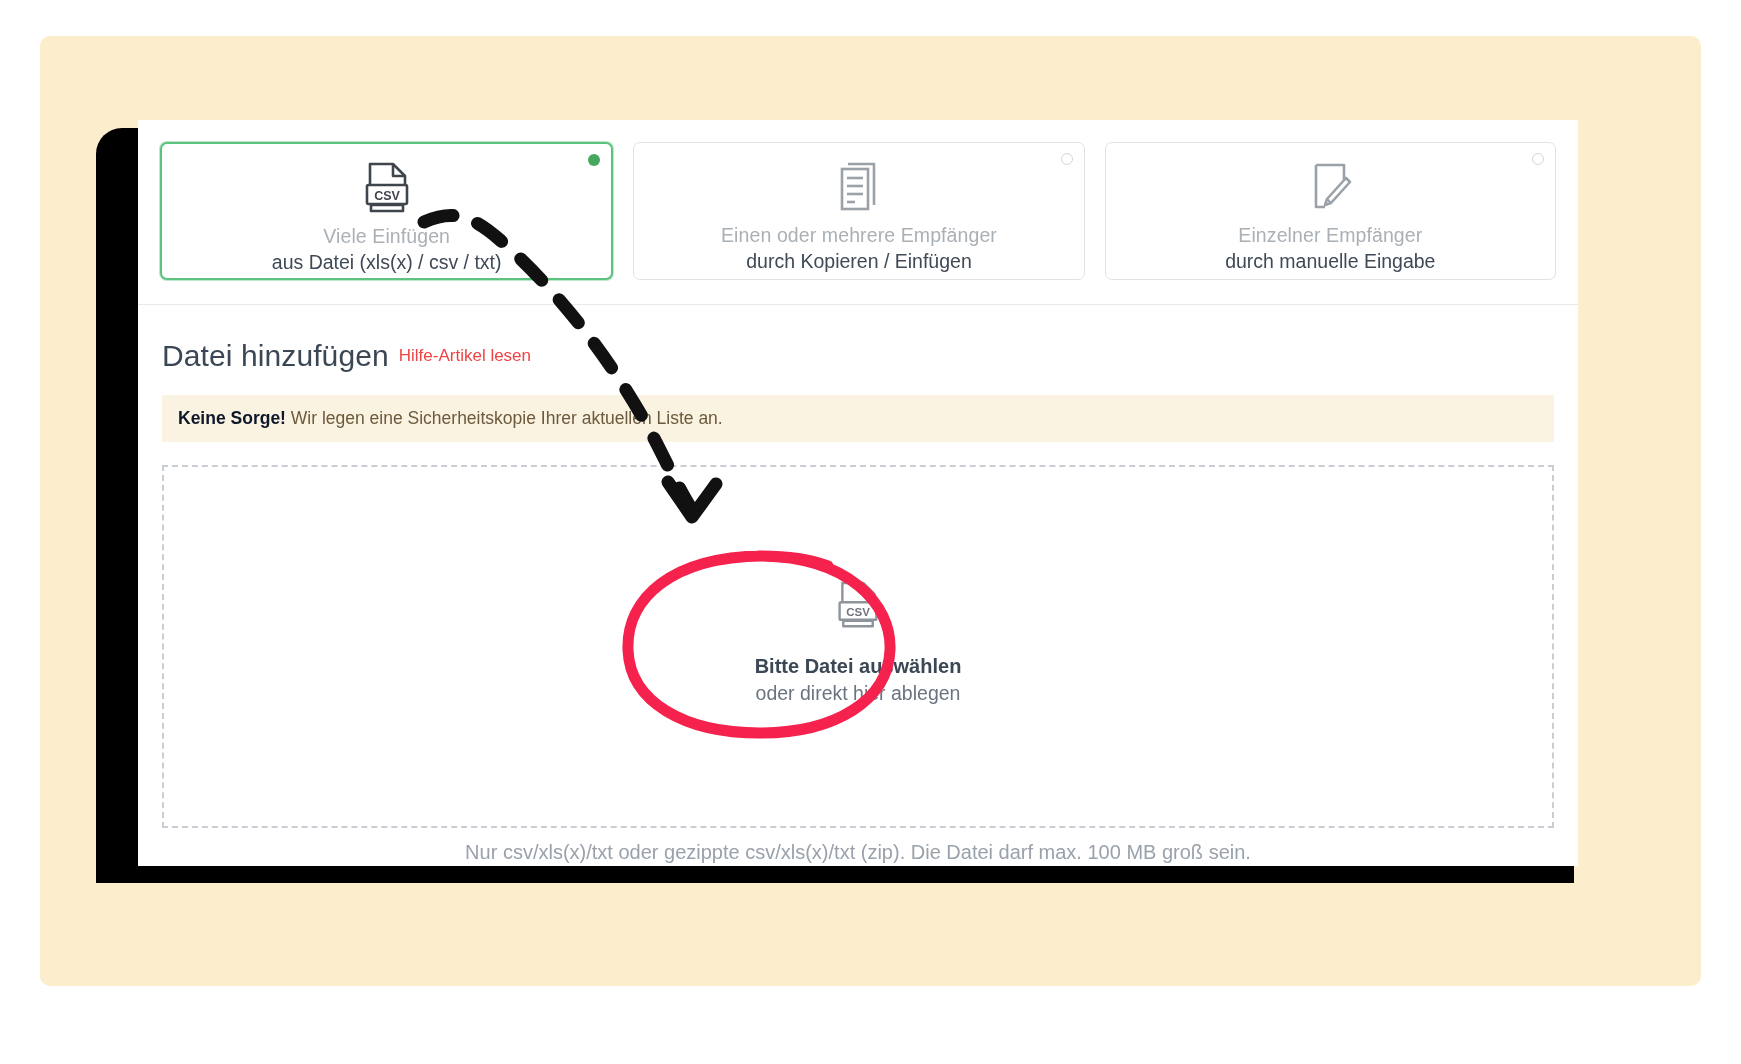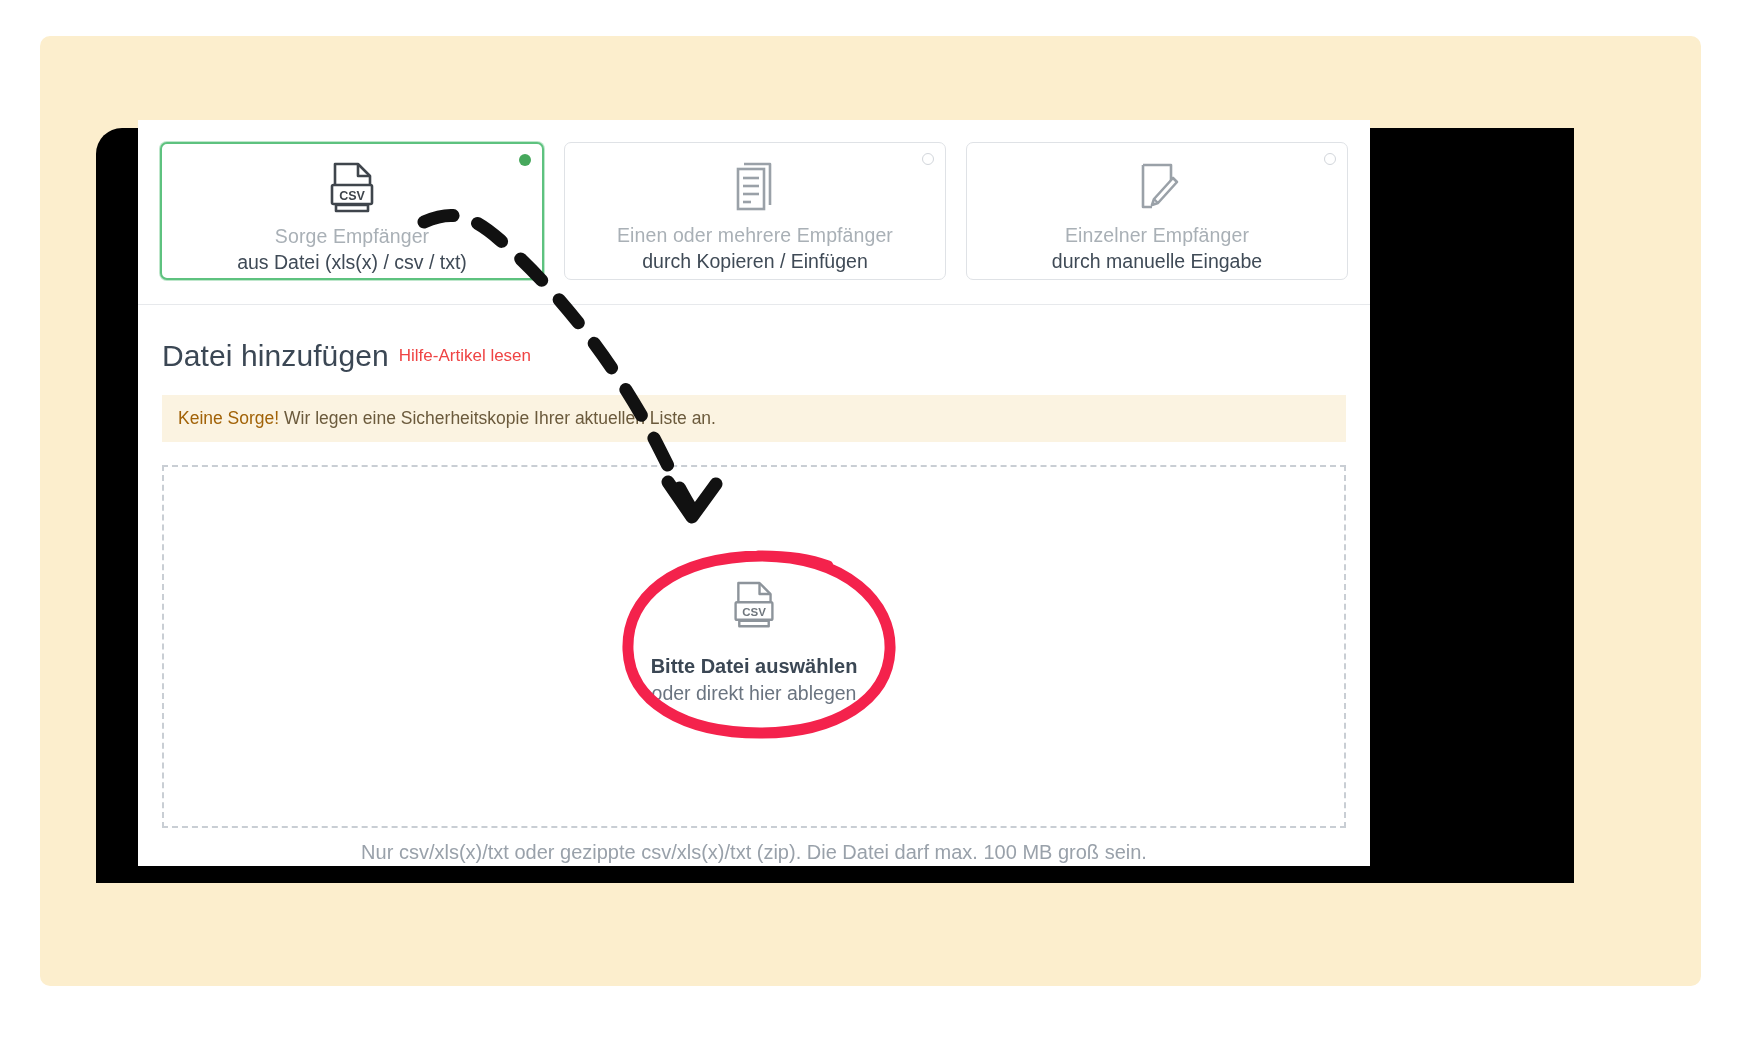--- a/index.html
+++ b/index.html
@@ -32,21 +32,21 @@
     height: 755px;
     background: #000000;
     border-radius: 26px 0 0 0;
   }
 
   
   #app-card {
     position: absolute;
     left: 138px;
     top: 120px;
-    width: 1232px;
+    width: 1440px;
     height: 746px;
     background: #ffffff;
   }
 
   
   #option-strip {
     position: absolute;
     left: 0;
     top: 0;
     width: 100%;
@@ -125,21 +125,21 @@
     cursor: pointer;
   }
 
   #notice-banner {
     margin: 22px 24px 0 24px;
     background: #fbf3e1;
     padding: 13px 16px;
     font-size: 17.5px;
     color: #6b5a3c;
   }
-  #notice-banner b { color: #a16207; font-weight: 400; }
+  #notice-banner b { color: #0f172a; font-weight: 700; }
 
   #dropzone {
     position: relative;
     margin: 23px 24px 0 24px;
     height: 363px;
     border: 2px dashed #c9ced4;
     display: flex;
     align-items: center;
     justify-content: center;
   }
@@ -192,21 +192,21 @@
       <span class="radio-dot on"></span>
       <span class="option-icon">
         <svg width="50" height="54" viewBox="0 0 50 54" fill="none">
           <path d="M8 2 H31 L43 14 V24 H8 Z" stroke="#3f454c" stroke-width="2.6" fill="#fff" stroke-linejoin="round"></path>
           <path d="M31 2 V14 H43" stroke="#3f454c" stroke-width="2.6" fill="none" stroke-linejoin="round"></path>
           <rect x="5" y="23" width="40" height="19" rx="1.5" stroke="#3f454c" stroke-width="2.6" fill="#fff"></rect>
           <text x="25" y="37.5" font-family="Liberation Sans, sans-serif" font-size="12.5" font-weight="bold" fill="#3f454c" text-anchor="middle">CSV</text>
           <path d="M9 43 H41 V49 H9 Z" stroke="#3f454c" stroke-width="2.6" fill="#fff" stroke-linejoin="round"></path>
         </svg>
       </span>
-      <span class="opt-line1">Sorge Empfänger</span>
+      <span class="opt-line1">Viele Einfügen</span>
       <span class="opt-line2">aus Datei (xls(x) / csv / txt)</span>
     </div>
 
     <div class="option-card">
       <span class="radio-dot off"></span>
       <span class="option-icon">
         <svg width="50" height="54" viewBox="0 0 50 54" fill="none">
           <path d="M14 3 H40 V44" stroke="#9aa1a8" stroke-width="2.6" fill="none" stroke-linejoin="round"></path>
           <rect x="8" y="8" width="26" height="40" stroke="#9aa1a8" stroke-width="2.6" fill="#fff"></rect>
           <line x1="13" y1="17" x2="29" y2="17" stroke="#9aa1a8" stroke-width="2.6"></line>

